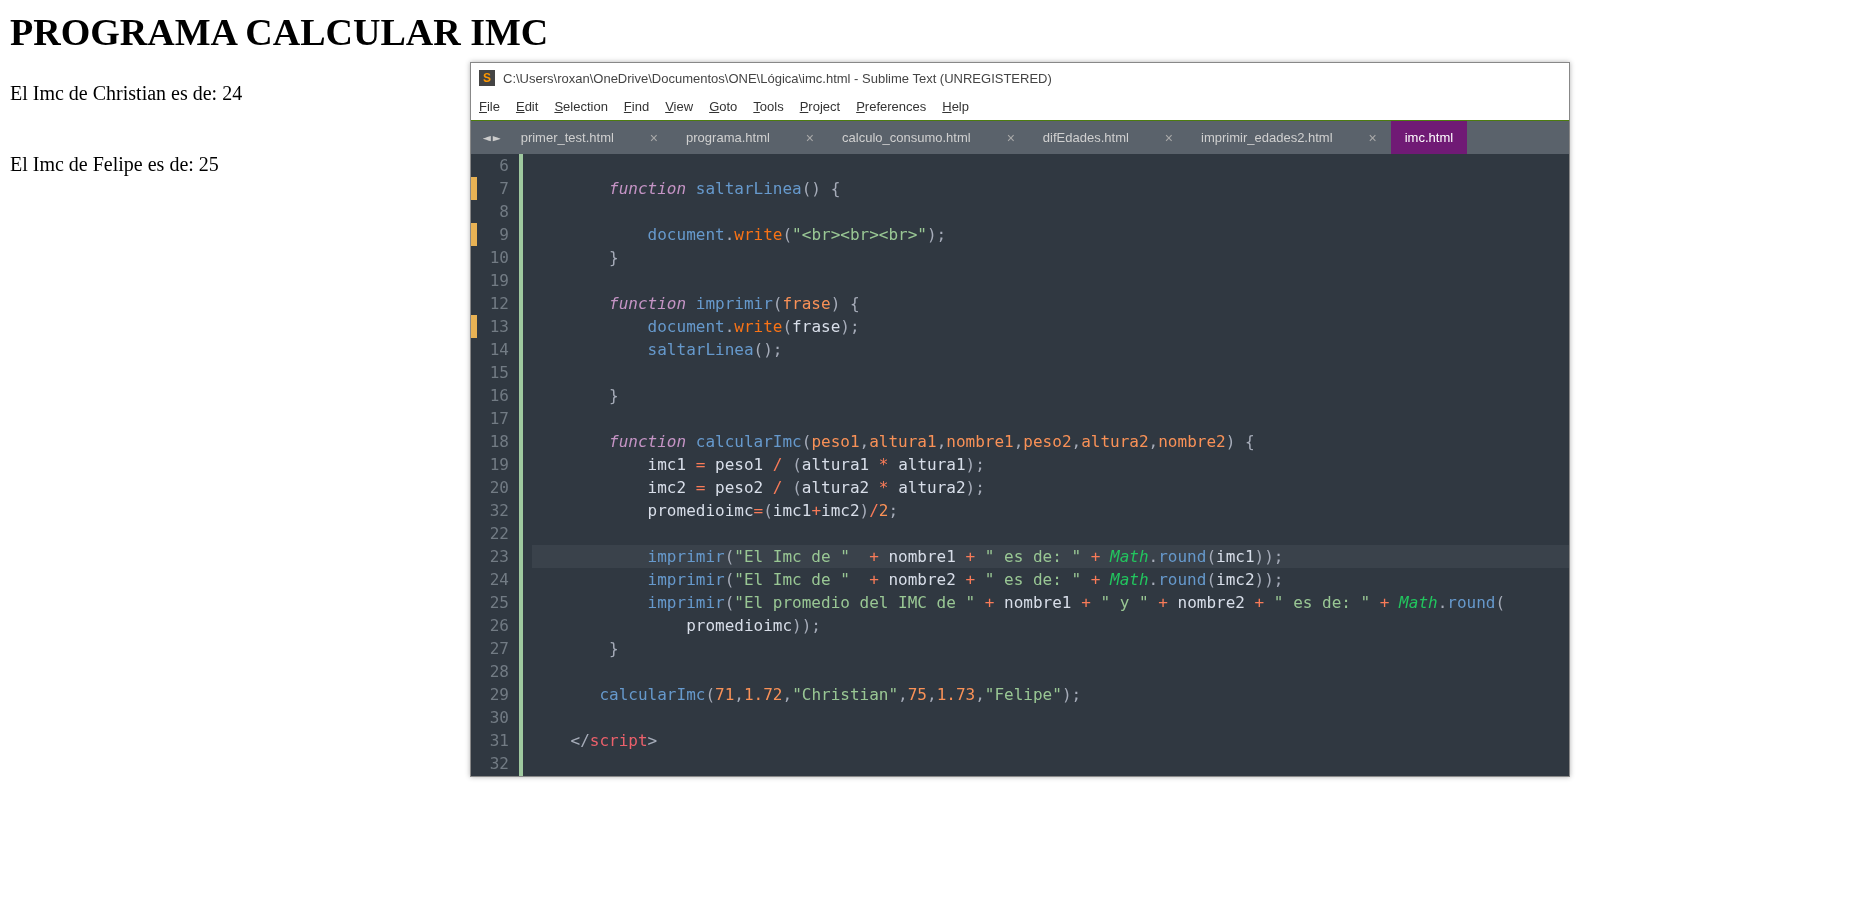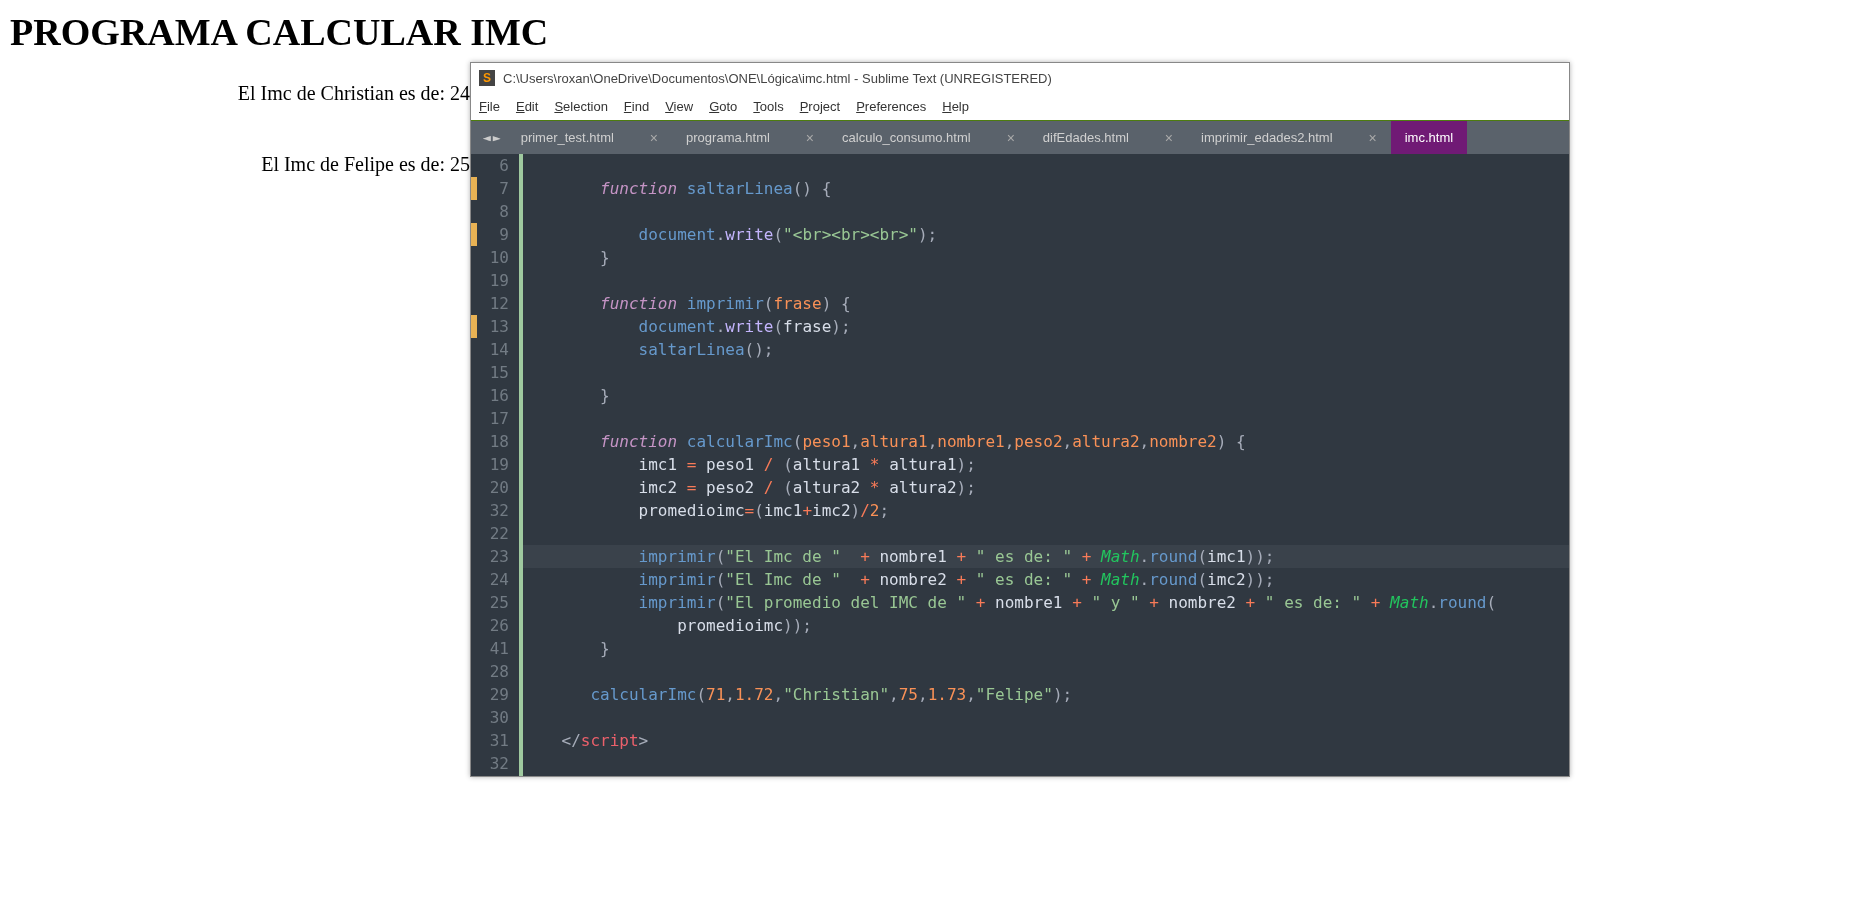--- a/index.html
+++ b/index.html
@@ -19,21 +19,20 @@
   }
   .browser-page h1 {
     font-size: 38px;
     font-weight: bold;
     margin-bottom: 28px;
     white-space: nowrap;
   }
   .browser-page p {
     font-size: 20px;
     margin-bottom: 48px;
-    text-align: right;
   }
   .sublime {
     position: absolute;
     left: 470px;
     top: 62px;
     width: 1100px;
     height: 715px;
     background: #303841;
     border: 1px solid #888;
     box-shadow: 0 0 5px rgba(0,0,0,0.3);
@@ -138,30 +137,30 @@
     user-select: none;
   }
   .fold-indicator {
     width: 4px;
     background: #9fc99f;
   }
   .code {
     flex: 1;
     white-space: pre;
     color: #d8dee9;
-    padding-left: 0;
+    padding-left: 9px;
   }
   .code .line { height: 23px; }
   .code .line.hl { background: #3a424b; }
   .kw { color: #c594c5; font-style: italic; }
   .fn { color: #6699cc; }
   .var { color: #d8dee9; }
   .param { color: #f99157; }
   .obj { color: #6699cc; }
-  .method { color: #c4b5fd; }
+  .method { color: #f97316; }
   .str { color: #99c794; }
   .op { color: #f97b58; }
   .num { color: #f99157; }
   .punc { color: #a6acb9; }
   .type { color: #22c55e; font-style: italic; }
   .tag { color: #eb606b; }
   .angle { color: #a6acb9; }
 </style>
 </head>
 <body>
@@ -241,21 +240,21 @@
         <div>17</div>
         <div>18</div>
         <div>19</div>
         <div>20</div>
         <div>32</div>
         <div>22</div>
         <div>23</div>
         <div>24</div>
         <div>25</div>
         <div>26</div>
-        <div>41</div>
+        <div>27</div>
         <div>28</div>
         <div>29</div>
         <div>30</div>
         <div>31</div>
         <div>32</div>
       </div>
     <div class="fold-indicator"></div>
     <div class="code" id="code"><div class="line"></div><div class="line"><span>        </span><span class="kw">function</span><span> </span><span class="fn">saltarLinea</span><span class="punc">()</span><span> </span><span class="punc">{</span></div><div class="line"></div><div class="line"><span>            </span><span class="obj">document</span><span class="punc">.</span><span class="method">write</span><span class="punc">(</span><span class="str">"&lt;br&gt;&lt;br&gt;&lt;br&gt;"</span><span class="punc">)</span><span class="punc">;</span></div><div class="line"><span>        </span><span class="punc">}</span></div><div class="line"></div><div class="line"><span>        </span><span class="kw">function</span><span> </span><span class="fn">imprimir</span><span class="punc">(</span><span class="param">frase</span><span class="punc">)</span><span> </span><span class="punc">{</span></div><div class="line"><span>            </span><span class="obj">document</span><span class="punc">.</span><span class="method">write</span><span class="punc">(</span><span class="var">frase</span><span class="punc">)</span><span class="punc">;</span></div><div class="line"><span>            </span><span class="fn">saltarLinea</span><span class="punc">()</span><span class="punc">;</span></div><div class="line"></div><div class="line"><span>        </span><span class="punc">}</span></div><div class="line"></div><div class="line"><span>        </span><span class="kw">function</span><span> </span><span class="fn">calcularImc</span><span class="punc">(</span><span class="param">peso1</span><span class="punc">,</span><span class="param">altura1</span><span class="punc">,</span><span class="param">nombre1</span><span class="punc">,</span><span class="param">peso2</span><span class="punc">,</span><span class="param">altura2</span><span class="punc">,</span><span class="param">nombre2</span><span class="punc">)</span><span> </span><span class="punc">{</span></div><div class="line"><span>            </span><span class="var">imc1</span><span> </span><span class="op">=</span><span> </span><span class="var">peso1</span><span> </span><span class="op">/</span><span> </span><span class="punc">(</span><span class="var">altura1</span><span> </span><span class="op">*</span><span> </span><span class="var">altura1</span><span class="punc">)</span><span class="punc">;</span></div><div class="line"><span>            </span><span class="var">imc2</span><span> </span><span class="op">=</span><span> </span><span class="var">peso2</span><span> </span><span class="op">/</span><span> </span><span class="punc">(</span><span class="var">altura2</span><span> </span><span class="op">*</span><span> </span><span class="var">altura2</span><span class="punc">)</span><span class="punc">;</span></div><div class="line"><span>            </span><span class="var">promedioimc</span><span class="op">=</span><span class="punc">(</span><span class="var">imc1</span><span class="op">+</span><span class="var">imc2</span><span class="punc">)</span><span class="op">/</span><span class="num">2</span><span class="punc">;</span></div><div class="line"></div><div class="line hl"><span>            </span><span class="fn">imprimir</span><span class="punc">(</span><span class="str">"El Imc de "</span><span>  </span><span class="op">+</span><span> </span><span class="var">nombre1</span><span> </span><span class="op">+</span><span> </span><span class="str">" es de: "</span><span> </span><span class="op">+</span><span> </span><span class="type">Math</span><span class="punc">.</span><span class="fn">round</span><span class="punc">(</span><span class="var">imc1</span><span class="punc">))</span><span class="punc">;</span></div><div class="line"><span>            </span><span class="fn">imprimir</span><span class="punc">(</span><span class="str">"El Imc de "</span><span>  </span><span class="op">+</span><span> </span><span class="var">nombre2</span><span> </span><span class="op">+</span><span> </span><span class="str">" es de: "</span><span> </span><span class="op">+</span><span> </span><span class="type">Math</span><span class="punc">.</span><span class="fn">round</span><span class="punc">(</span><span class="var">imc2</span><span class="punc">))</span><span class="punc">;</span></div><div class="line"><span>            </span><span class="fn">imprimir</span><span class="punc">(</span><span class="str">"El promedio del IMC de "</span><span> </span><span class="op">+</span><span> </span><span class="var">nombre1</span><span> </span><span class="op">+</span><span> </span><span class="str">" y "</span><span> </span><span class="op">+</span><span> </span><span class="var">nombre2</span><span> </span><span class="op">+</span><span> </span><span class="str">" es de: "</span><span> </span><span class="op">+</span><span> </span><span class="type">Math</span><span class="punc">.</span><span class="fn">round</span><span class="punc">(</span></div><div class="line"><span>                </span><span class="var">promedioimc</span><span class="punc">))</span><span class="punc">;</span></div><div class="line"><span>        </span><span class="punc">}</span></div><div class="line"></div><div class="line"><span>       </span><span class="fn">calcularImc</span><span class="punc">(</span><span class="num">71</span><span class="punc">,</span><span class="num">1.72</span><span class="punc">,</span><span class="str">"Christian"</span><span class="punc">,</span><span class="num">75</span><span class="punc">,</span><span class="num">1.73</span><span class="punc">,</span><span class="str">"Felipe"</span><span class="punc">)</span><span class="punc">;</span></div><div class="line"></div><div class="line"><span>    </span><span class="angle">&lt;/</span><span class="tag">script</span><span class="angle">&gt;</span></div><div class="line"></div></div>
   </div>
 </div>

